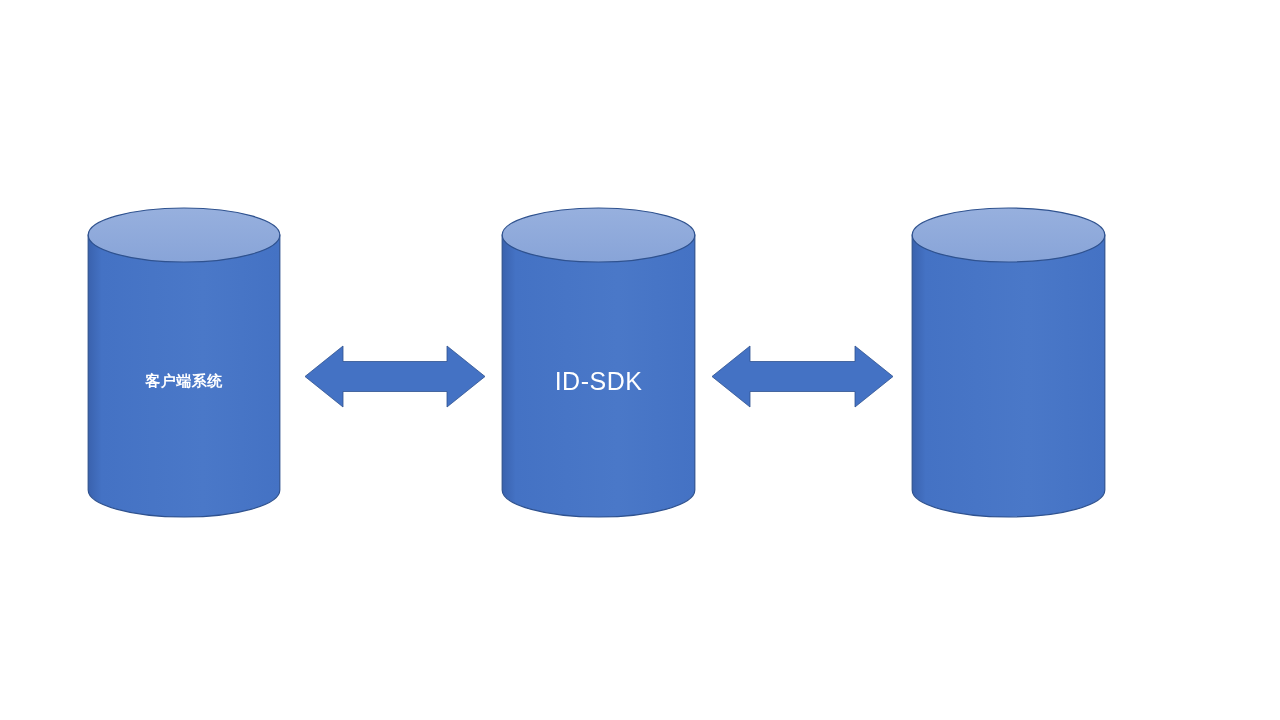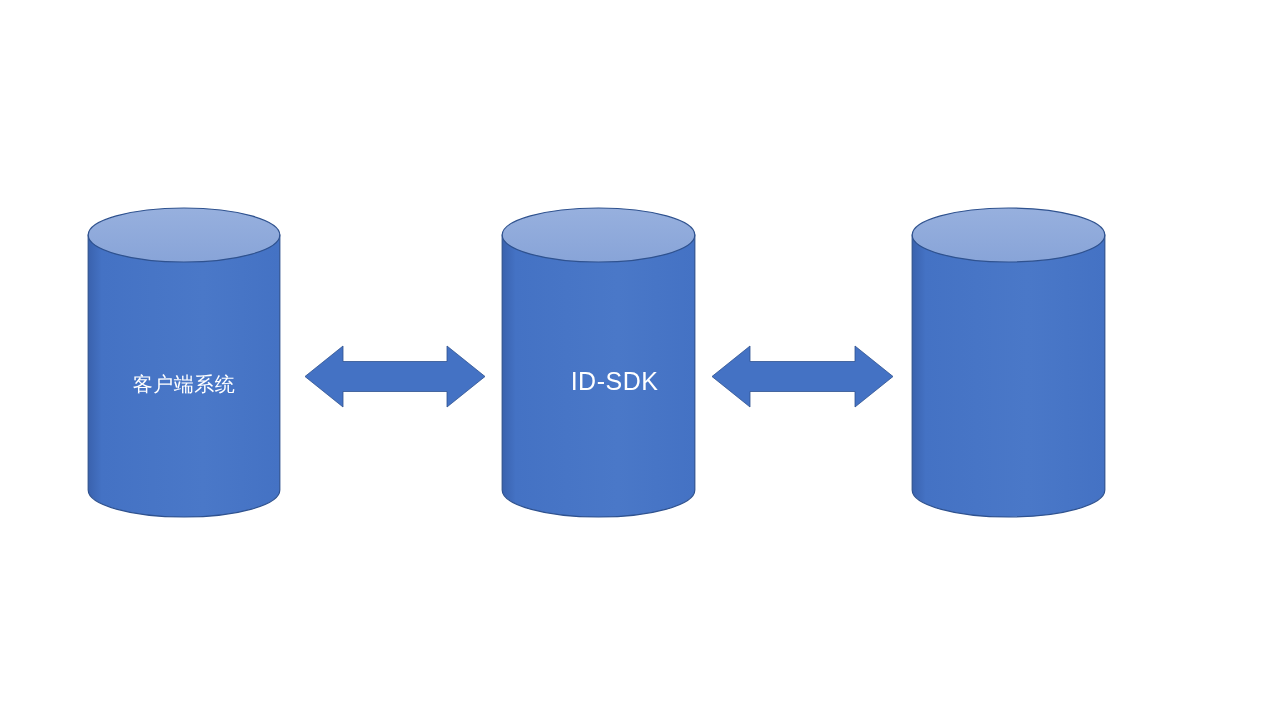--- a/index.html
+++ b/index.html
@@ -32,22 +32,22 @@
     left: 0;
     width: 100%;
     text-align: center;
     color: #ffffff;
     line-height: 1.1;
     white-space: nowrap;
     pointer-events: none;
     user-select: none;
   }
   .label-cjk {
-    font-size: 20px;
-    font-weight: normal;
+    font-size: 15px;
+    font-weight: bold;
     letter-spacing: 0.5px;
   }
   .label-latin {
     font-size: 25px;
     font-weight: normal;
     letter-spacing: 0.5px;
   }
   .connector {
     position: absolute;
   }
@@ -99,21 +99,21 @@
           <stop offset="100%" stop-color="#4472C4"></stop>
         </linearGradient>
         <linearGradient id="topGrad2" x1="0" y1="0" x2="0" y2="1">
           <stop offset="0%" stop-color="#97B0DE"></stop>
           <stop offset="100%" stop-color="#88A4D8"></stop>
         </linearGradient>
       </defs>
       <path d="M 1.2,28 L 1.2,283 A 96.3,27 0 0 0 193.8,283 L 193.8,28 Z" fill="url(#bodyGrad2)" stroke="#2F528F" stroke-width="1.2"></path>
       <ellipse cx="97.5" cy="28" rx="96.3" ry="27" fill="url(#topGrad2)" stroke="#2F528F" stroke-width="1.2"></ellipse>
     </svg>
-    <div class="node-label label-latin" style="top:161px;padding-left:16px;">ID-SDK</div>
+    <div class="node-label label-latin" style="top:161px;">ID-SDK</div>
   </div>
 
   <div class="connector" id="connector-sdk-to-service" style="left:712px; top:345px; width:181px; height:63px;">
     <svg width="181" height="63" viewBox="0 0 181 63">
       <path d="M 0,31.5 L 38,1 L 38,16.5 L 143,16.5 L 143,1 L 181,31.5
                L 143,62 L 143,46.5 L 38,46.5 L 38,62 Z" fill="#4472C4" stroke="#2F528F" stroke-width="0.8" stroke-linejoin="miter"></path>
     </svg>
   </div>
 
   <div class="node" id="node-identity-service-system" style="left:911px; top:207px; width:195px; height:311px;">

